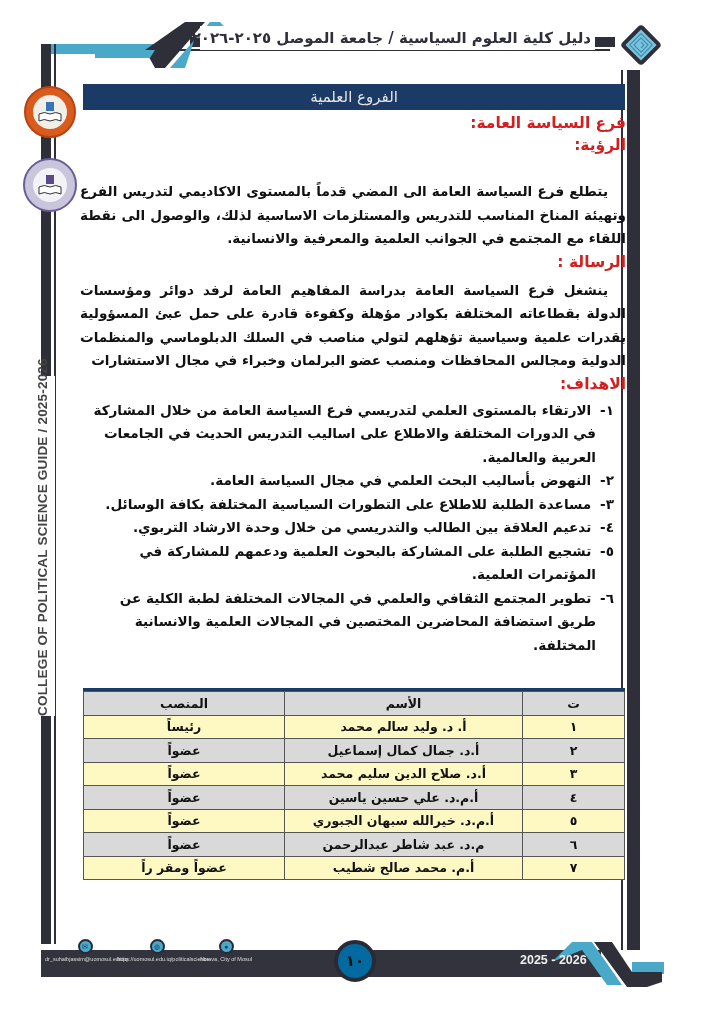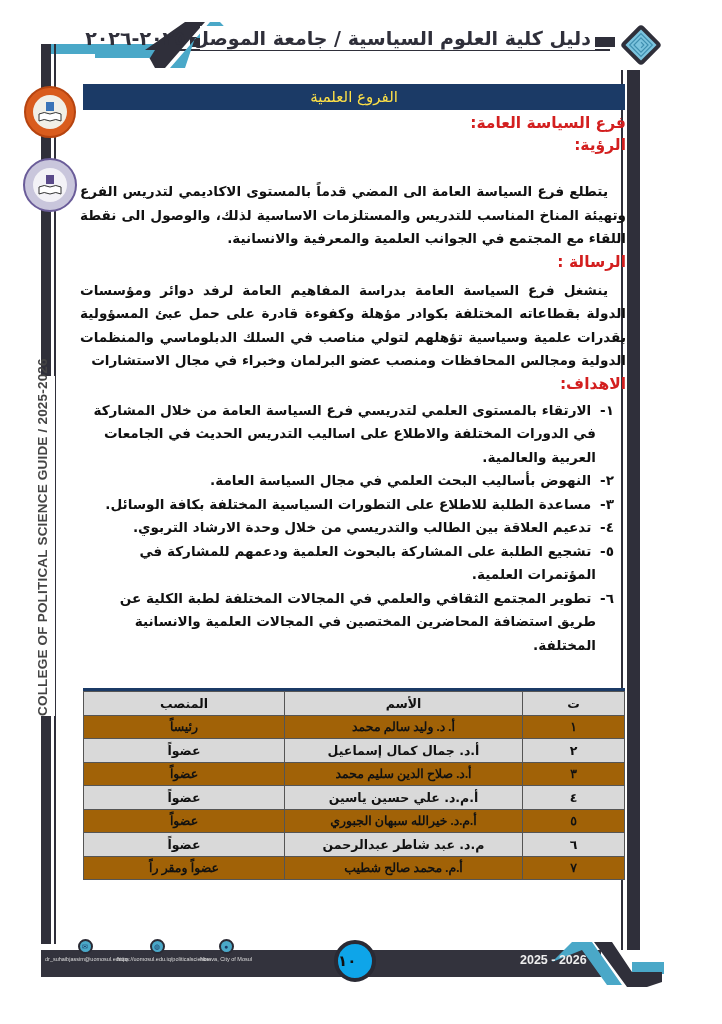--- a/index.html
+++ b/index.html
@@ -13,67 +13,67 @@
   .frame-right-thin { position: absolute; left: 621px; top: 70px; width: 2px; height: 880px; background: #2f2f3a; }
   .frame-left-bar { position: absolute; left: 41px; top: 44px; width: 10px; height: 900px; background: #2f2f3a; }
   .frame-left-thin { position: absolute; left: 54px; top: 44px; width: 2px; height: 900px; background: #2f2f3a; }
   .frame-left-teal { position: absolute; left: 44px; top: 44px; width: 130px; height: 10px; background: #4aa8c8; }
 
   .ribbon-top { position: absolute; left: 95px; top: 20px; width: 140px; height: 50px; }
   .diamond-logo { position: absolute; left: 618px; top: 22px; width: 46px; height: 46px; }
 
   .header-title { position: absolute; left: 200px; top: 26px; width: 395px; height: 24px;
     direction: rtl; text-align: right; font-family: "DejaVu Sans", sans-serif; font-weight: bold;
-    font-size: 19px; color: #2f2f3a; line-height: 24px; background: #fff; padding-right: 4px; white-space: nowrap; }
+    font-size: 15px; color: #2f2f3a; line-height: 24px; background: #fff; padding-right: 4px; white-space: nowrap; }
 
   
   .side-text { position: absolute; left: 35px; top: 716px; width: 340px; height: 20px;
     transform: rotate(-90deg); transform-origin: 0 0; font-family: "Liberation Sans", sans-serif;
     font-weight: bold; font-size: 13.5px; color: #444; letter-spacing: 0.2px; white-space: nowrap; background: #fff; text-align: center; }
 
   .logo-univ { position: absolute; left: 24px; top: 86px; width: 52px; height: 52px; border-radius: 50%;
     background: #d95c1e; border: 2px solid #b64410; display: flex; align-items: center; justify-content: center; }
   .logo-univ .inner { width: 34px; height: 34px; border-radius: 50%; background: #f1efe7; display:flex; align-items:center; justify-content:center; }
   .logo-college { position: absolute; left: 23px; top: 158px; width: 54px; height: 54px; border-radius: 50%;
     background: #c9c6dc; border: 2px solid #6a5c99; display: flex; align-items: center; justify-content: center; }
   .logo-college .inner { width: 34px; height: 34px; border-radius: 50%; background: #f3f2f7; display:flex; align-items:center; justify-content:center; }
 
   
   .section-banner { position: absolute; left: 83px; top: 84px; width: 542px; height: 26px; background: #1b3a66;
-    color: #fde047; text-align: center; font-size: 15px; line-height: 26px; direction: rtl; }
+    color: #e5e5e5; text-align: center; font-size: 15px; line-height: 26px; direction: rtl; }
 
   .content { position: absolute; left: 80px; top: 112px; width: 546px; direction: rtl; text-align: right; }
   .red-heading { color: #d31f1f; font-weight: bold; font-size: 15.5px; line-height: 22px; }
   .para { font-weight: bold; font-size: 13.6px; line-height: 23.5px; color: #111; text-align: justify; text-align-last: right; }
   .para.indent { text-indent: 18px; }
   .goals { list-style: none; }
   .goals li { font-weight: bold; font-size: 13.6px; line-height: 23.5px; padding-right: 30px; text-indent: -18px; }
   .goals li .num { display: inline-block; width: 18px; text-indent: 0; }
 
   
   .council-banner { position: absolute; left: 83px; top: 665px; width: 542px; height: 26px; background: #1b3a66;
     color: #fff; text-align: center; font-size: 15px; line-height: 26px; direction: rtl; margin-top: 23px; }
   .council-table { position: absolute; left: 83px; top: 691px; width: 542px; border-collapse: collapse; direction: rtl; }
   .council-table th, .council-table td { border: 1px solid #555; height: 23.5px; text-align: center;
     font-size: 12.5px; font-weight: bold; }
   .council-table th { background: #d9d9d9; }
-  .council-table tr.odd td { background: #a16207; font-family: Liberation Serif, serif; }
+  .council-table tr.odd td { background: #fef9c3; }
   .council-table tr.even td { background: #d9d9d9; }
   .col-num { width: 102px; }
   .col-name { width: 238px; }
 
   
   .footer-bar { position: absolute; left: 41px; top: 950px; width: 560px; height: 27px; background: #33333d; }
   .footer-teal { position: absolute; left: 632px; top: 962px; width: 32px; height: 12px; background: #4aa8c8; }
   .ribbon-bottom { position: absolute; left: 552px; top: 937px; width: 110px; height: 50px; }
   .footer-year { position: absolute; left: 520px; top: 953px; font-family: "Liberation Sans", sans-serif; font-weight: bold;
     font-size: 12.5px; color: #eee; }
   .page-badge { position: absolute; left: 334px; top: 940px; width: 42px; height: 42px; border-radius: 50%;
-    background: #0ea5e9; border: 4px solid #2a2a34; color: #111; font-weight: bold; font-size: 15px;
-    text-align: left; line-height: 34px; }
+    background: #0369a1; border: 4px solid #2a2a34; color: #111; font-weight: bold; font-size: 15px;
+    text-align: center; line-height: 34px; }
   .contact { position: absolute; top: 939px; width: 80px; text-align: center; color: #ddd; font-size: 5.5px; line-height: 7px;
     font-family: "Liberation Sans", sans-serif; }
   .contact .ic { display: block; margin: 0 auto 2px; width: 15px; height: 15px; border-radius: 50%; background: #4aa8c8;
     border: 2px solid #2a2a34; color: #1b3a66; font-size: 7px; line-height: 11px; }
 </style>
 </head>
 <body>
 
 <div class="frame-left-teal"></div>
 <div class="frame-left-bar"></div>

